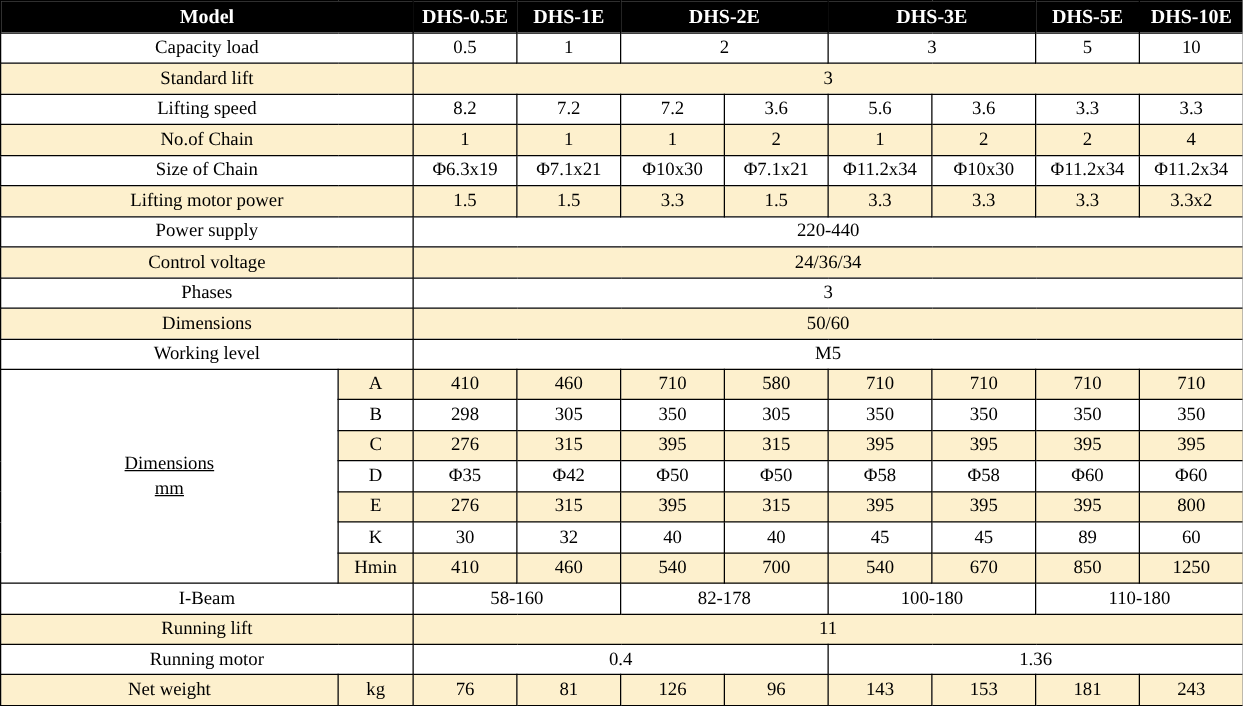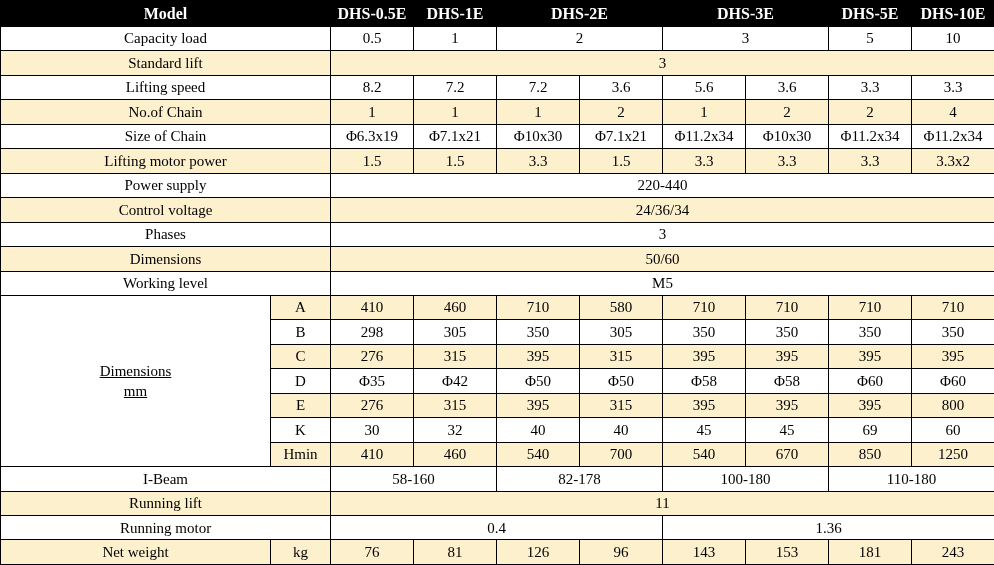--- a/index.html
+++ b/index.html
@@ -226,21 +226,21 @@
         <td class="alt">800</td>
       </tr>
       <tr>
         <td class="plain sublabel">K</td>
         <td class="plain">30</td>
         <td class="plain">32</td>
         <td class="plain">40</td>
         <td class="plain">40</td>
         <td class="plain">45</td>
         <td class="plain">45</td>
-        <td class="plain">69</td>
+        <td class="plain">89</td>
         <td class="plain">60</td>
       </tr>
       <tr>
         <td class="alt sublabel">Hmin</td>
         <td class="alt">410</td>
         <td class="alt">460</td>
         <td class="alt">540</td>
         <td class="alt">700</td>
         <td class="alt">540</td>
         <td class="alt">670</td>

